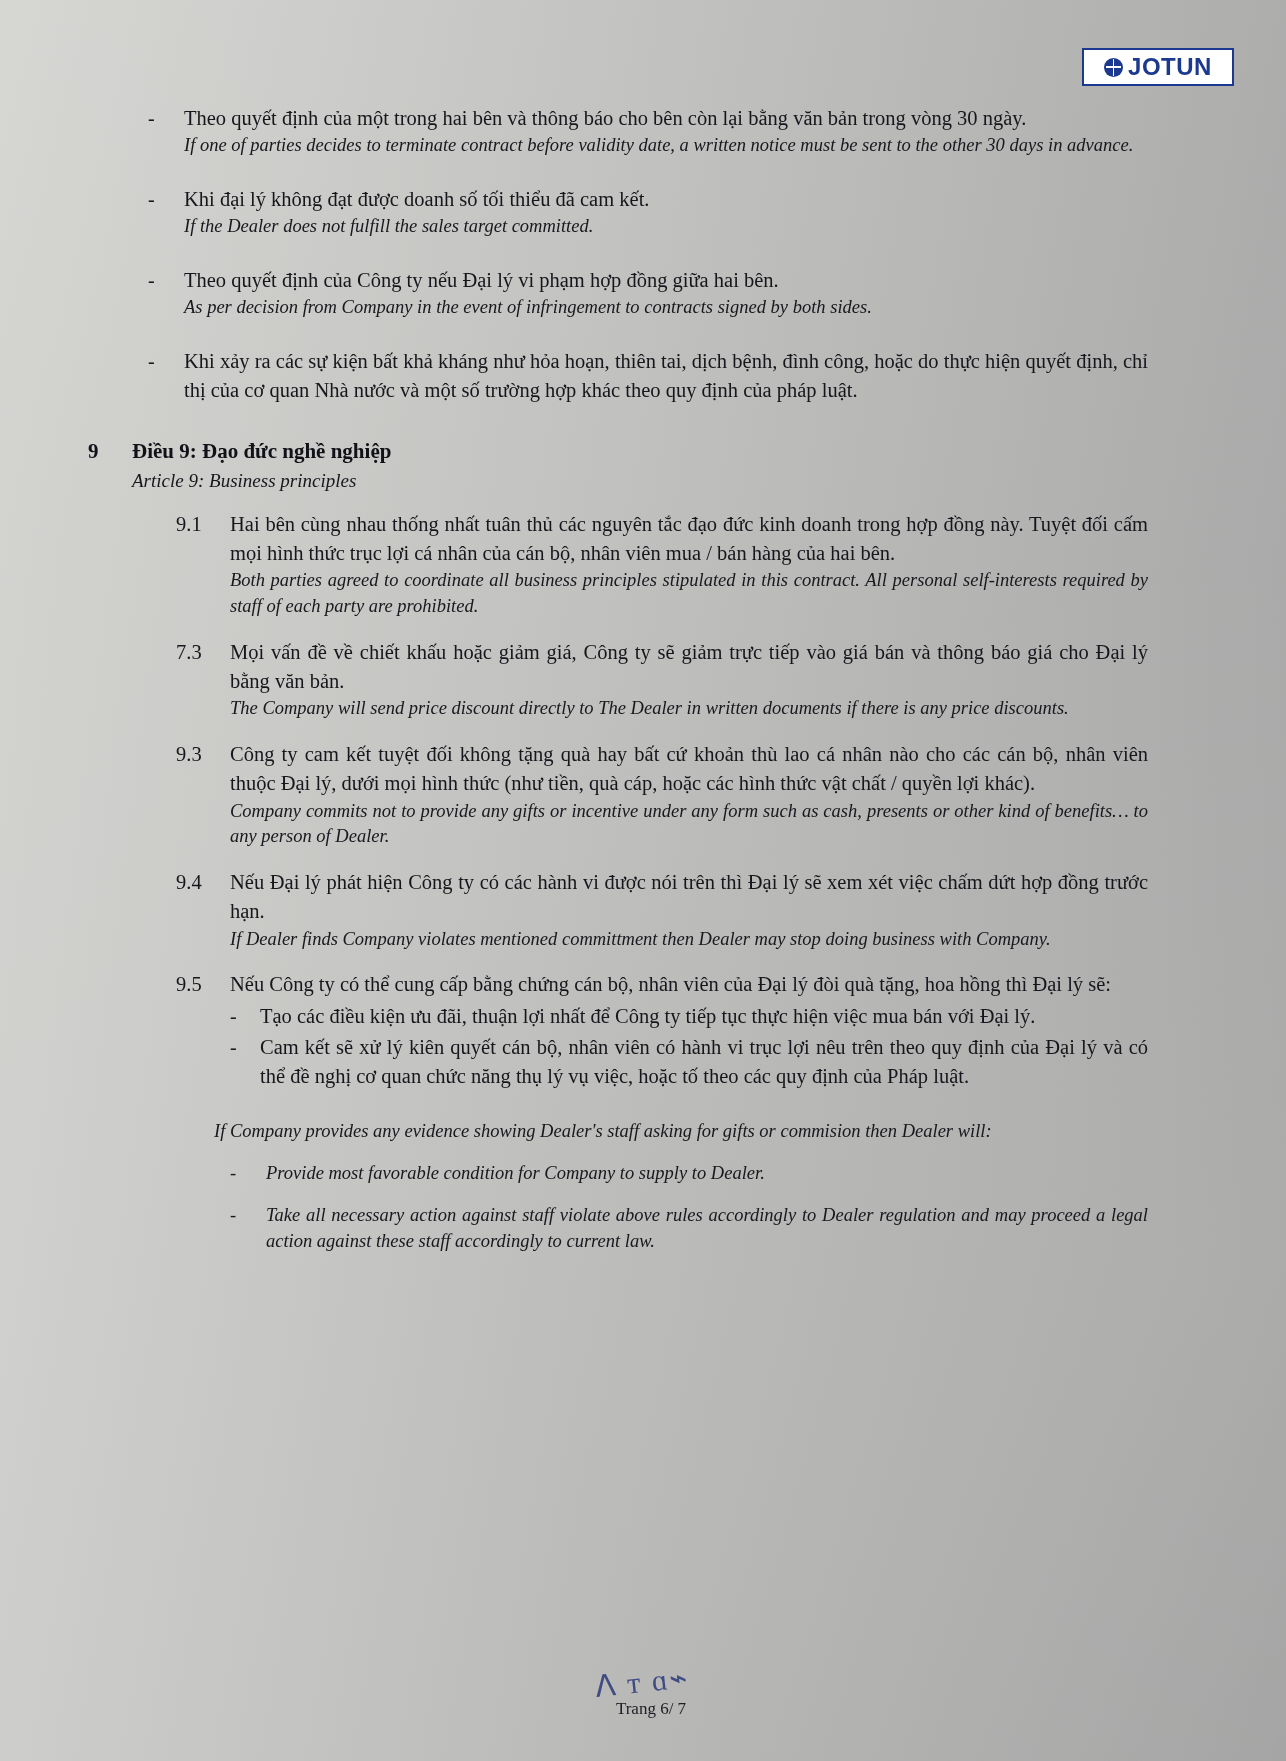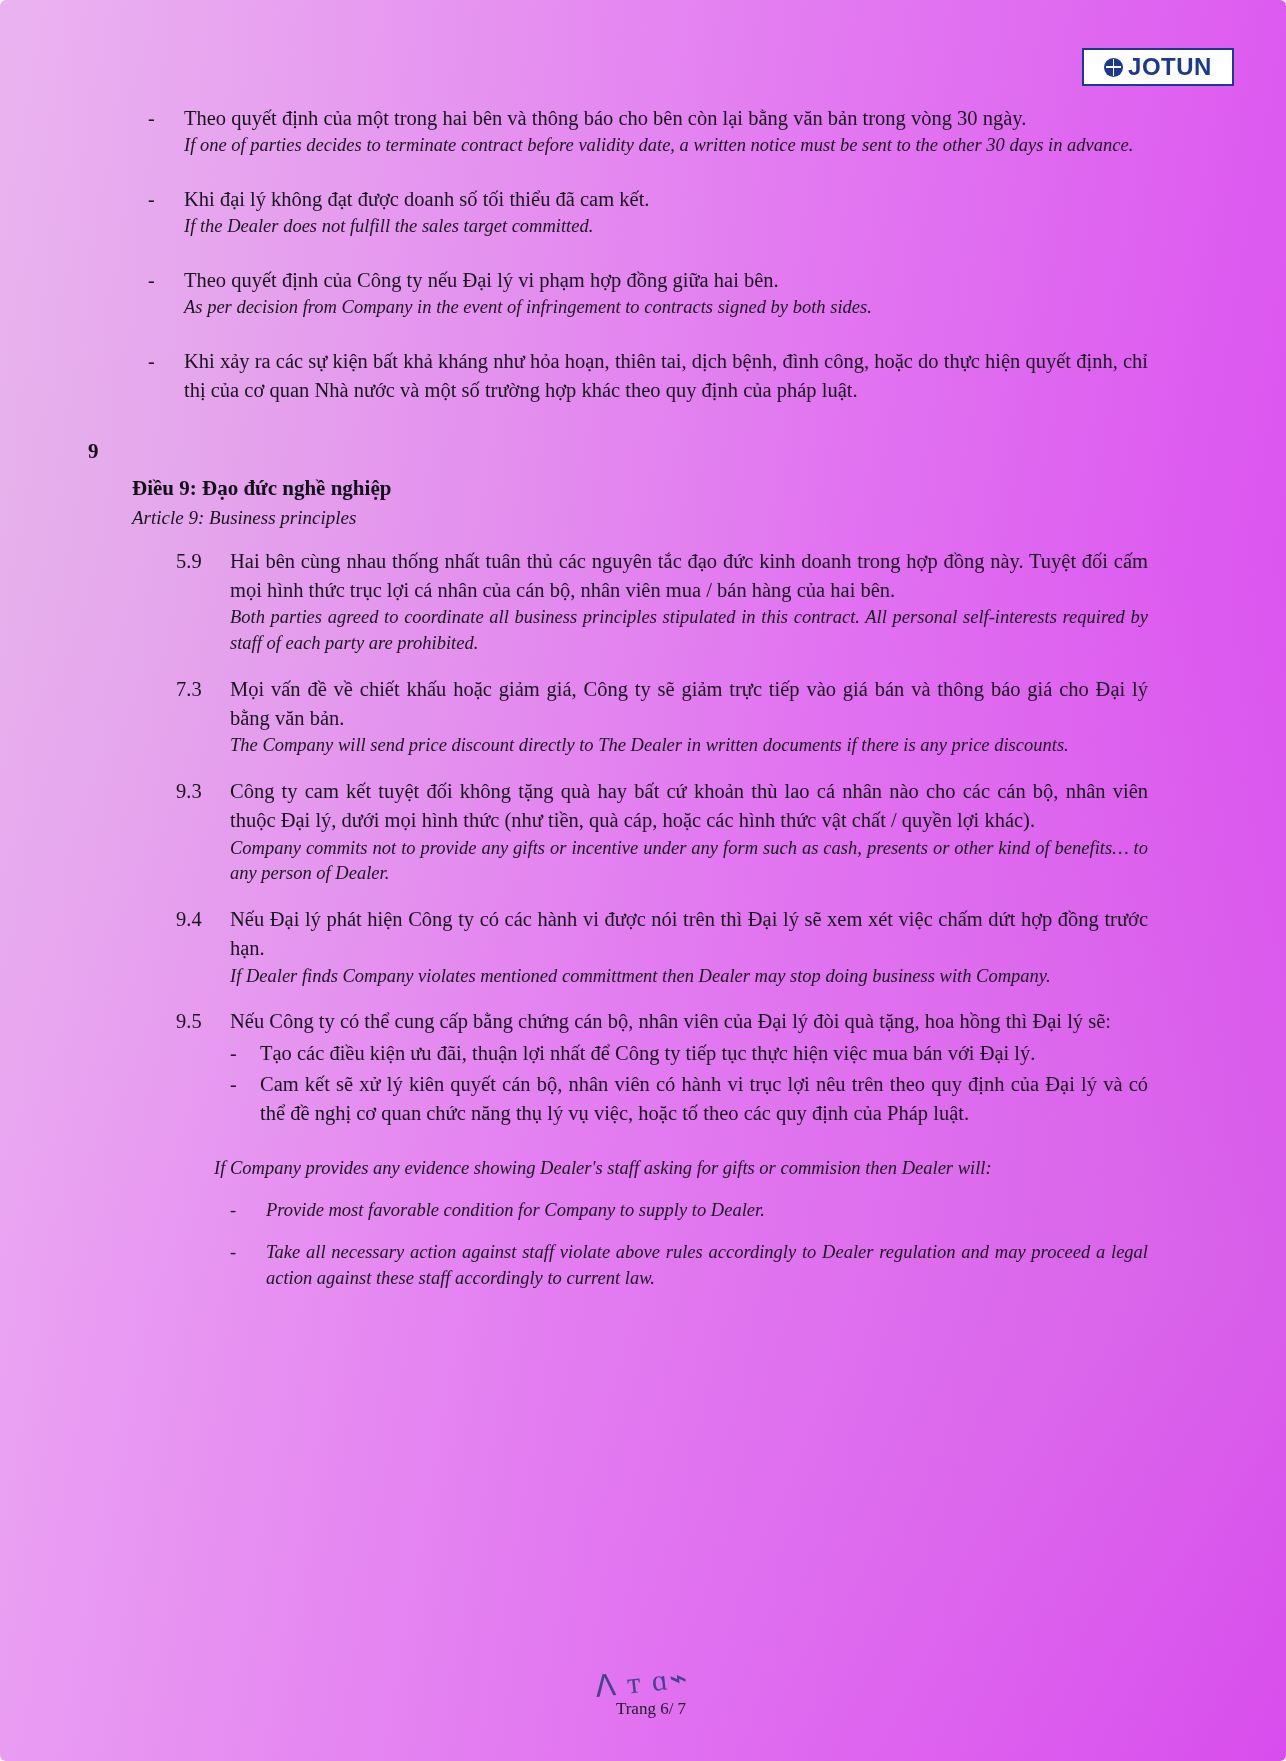--- a/index.html
+++ b/index.html
@@ -11,22 +11,21 @@
     width: 1286px;
     height: 1761px;
     position: relative;
     font-family: "Liberation Serif", serif;
     color: #1a1a22;
     overflow: hidden;
   }
   .page {
     position: absolute;
     inset: 0;
-    background: #d946ef;
-    border-radius: 6px;
+    background: #a3a3a3;
   }
   
   .scan-tint {
     position: absolute;
     inset: 0;
     background:
       radial-gradient(ellipse at 6% 30%, rgba(200,205,195,0.16), rgba(255,255,255,0) 45%),
       radial-gradient(ellipse at 96% 72%, rgba(205,205,200,0.14), rgba(255,255,255,0) 40%),
       linear-gradient(100deg, rgba(250,250,246,0.6), rgba(255,255,255,0));
     pointer-events: none;
@@ -128,21 +127,20 @@
     width: 44px;
     flex: 0 0 44px;
     font-weight: bold;
     font-size: 21px;
     color: #111118;
   }
   .article-head .htitle {
     font-weight: bold;
     font-size: 21px;
     color: #111118;
-    margin-top: 37px;
   }
   .article-sub {
     margin-left: -16px;
     font-style: italic;
     font-size: 19px;
     color: #17171d;
     margin-bottom: 18px;
   }
 
   .clause {
@@ -266,21 +264,21 @@
       </div>
     </div>
 
     <div class="article-head">
       <div class="num">9</div>
       <div class="htitle">Điều 9: Đạo đức nghề nghiệp</div>
     </div>
     <div class="article-sub">Article 9: Business principles</div>
 
     <div class="clause">
-      <div class="cnum">5.9</div>
+      <div class="cnum">9.1</div>
       <div class="cbody">
         <div class="vi">Hai bên cùng nhau thống nhất tuân thủ các nguyên tắc đạo đức kinh doanh trong hợp đồng này. Tuyệt đối cấm mọi hình thức trục lợi cá nhân của cán bộ, nhân viên mua / bán hàng của hai bên.</div>
         <div class="en">Both parties agreed to coordinate all business principles stipulated in this contract. All personal self-interests required by staff of each party are prohibited.</div>
       </div>
     </div>
 
     <div class="clause">
       <div class="cnum">7.3</div>
       <div class="cbody">
         <div class="vi">Mọi vấn đề về chiết khấu hoặc giảm giá, Công ty sẽ giảm trực tiếp vào giá bán và thông báo giá cho Đại lý bằng văn bản.</div>

